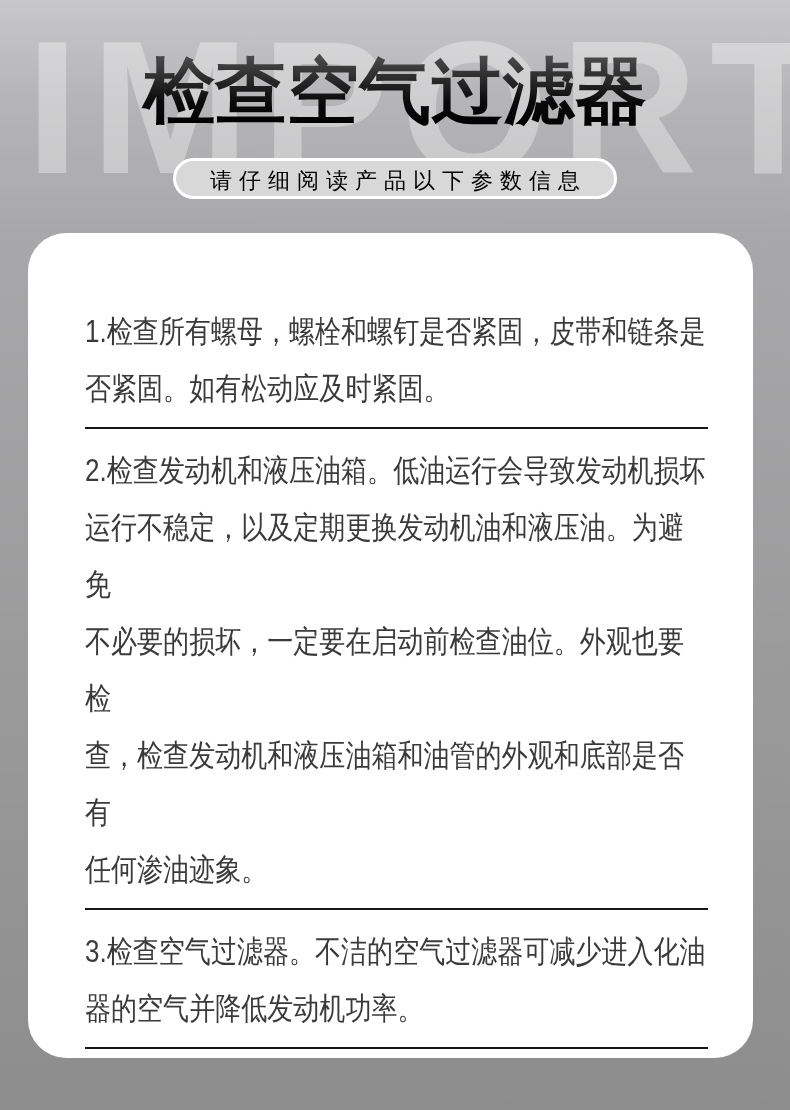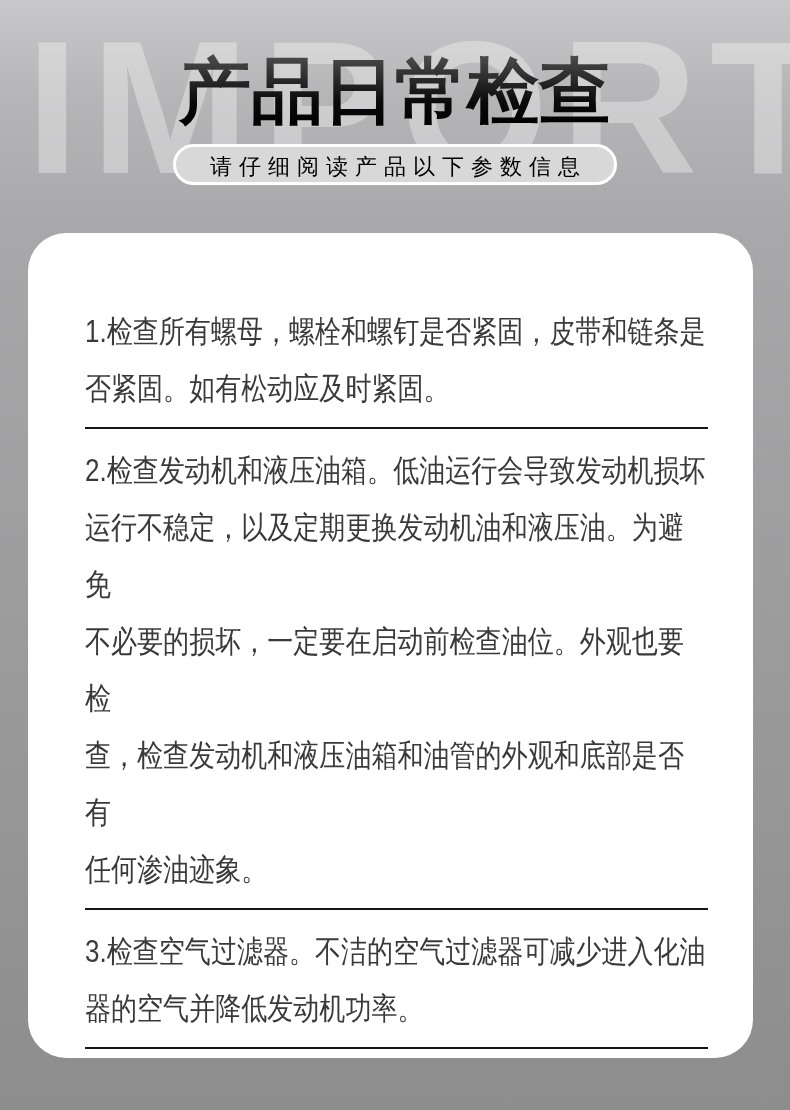--- a/index.html
+++ b/index.html
@@ -28,21 +28,21 @@
     line-height: 74px;
     font-weight: 900;
     letter-spacing: 0px;
     background: linear-gradient(180deg, #4e4e4e 0%, #0a0a0a 65%, #000000 100%);
     -webkit-background-clip: text;
     background-clip: text;
     color: transparent;
   }
   .subtitle-pill {
     position: absolute;
-    top: 144px;
+    top: 158px;
     left: 50%;
     transform: translateX(-50%);
     height: 41px;
     box-sizing: border-box;
     background: #d8d8d8;
     border: 3px solid #ffffff;
     border-radius: 22px;
     display: flex;
     align-items: center;
     justify-content: center;
@@ -87,21 +87,21 @@
 </style>
 </head>
 <body>
 
 <div class="watermark-wrap">
   <svg width="790" height="240" viewBox="0 0 790 240">
     <text x="26" y="173" font-size="190" font-weight="bold" font-family="Liberation Sans, DejaVu Sans, sans-serif" fill="rgba(255,255,255,0.34)" textLength="800" lengthAdjust="spacing">IMPORT</text>
   </svg>
 </div>
 
-<h1 class="page-title">产品日常检查</h1>
+<h1 class="page-title">检查空气过滤器</h1>
 
 <div class="subtitle-pill">
   <span>请仔细阅读产品以下参数信息</span>
 </div>
 
 <div class="content-card">
   <p class="check-item">1.检查所有螺母，螺栓和螺钉是否紧固，皮带和链条是
 否紧固。如有松动应及时紧固。</p>
   <div class="item-divider"></div>
   <p class="check-item">2.检查发动机和液压油箱。低油运行会导致发动机损坏

